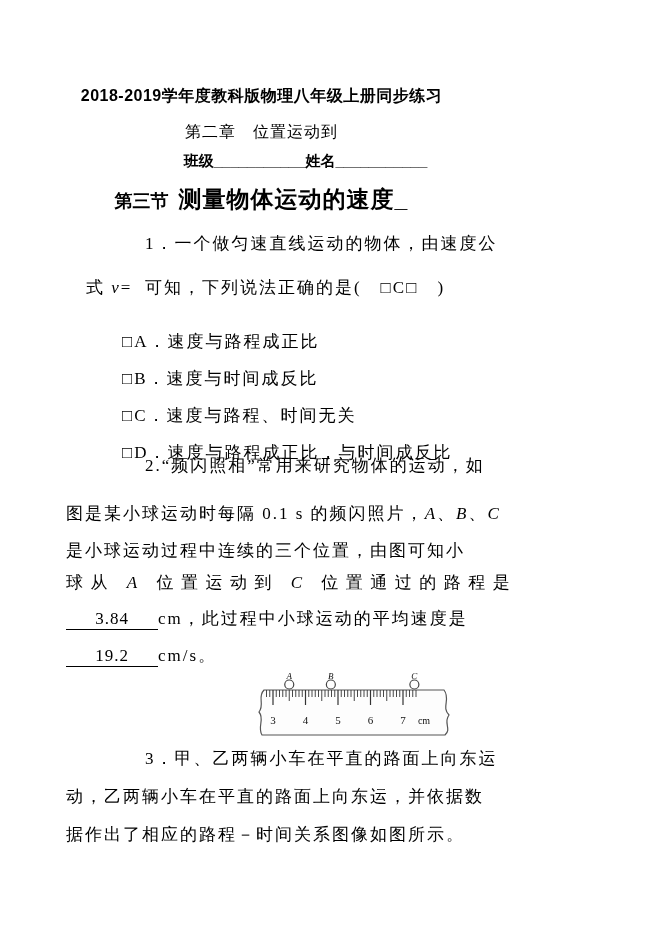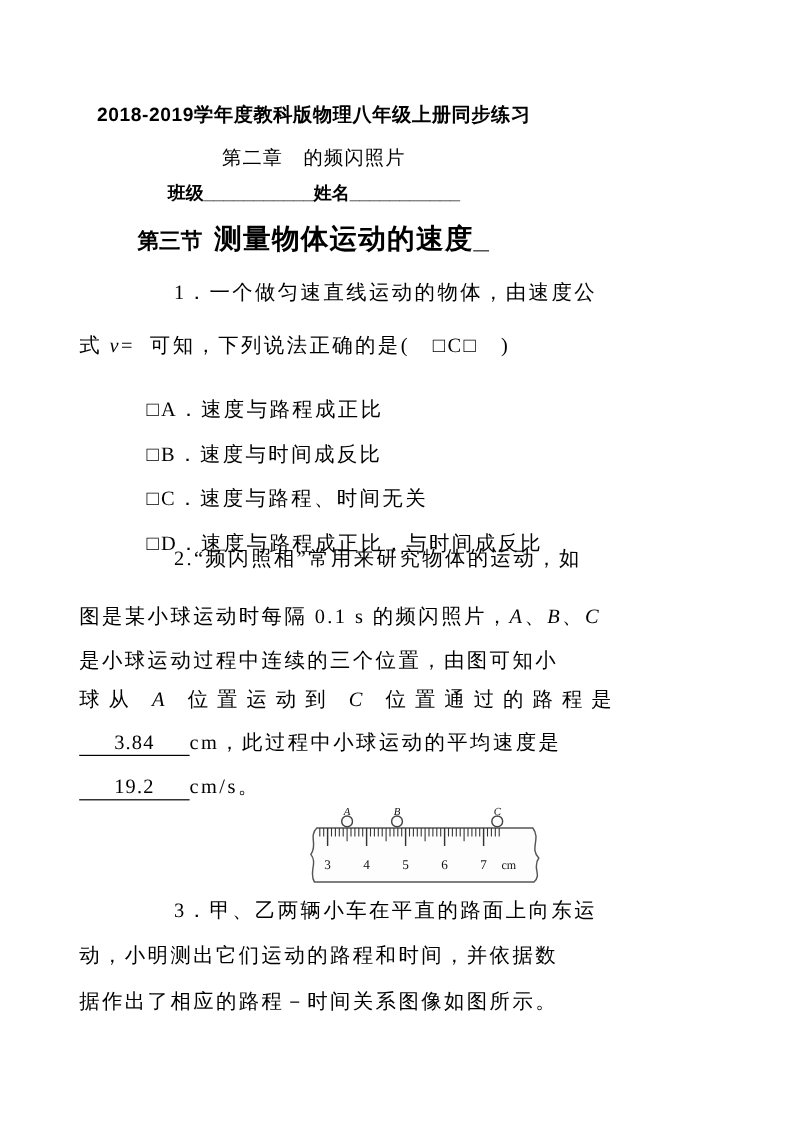--- a/index.html
+++ b/index.html
@@ -5,42 +5,42 @@
   html,body{margin:0;padding:0;}
   body{
     width:661px;height:935px;background:#ffffff;position:relative;
     font-family:"Liberation Serif","DejaVu Serif",serif;color:#000;
     overflow:hidden;
   }
   .abs{position:absolute;white-space:pre;}
   .center{left:0;width:523px;text-align:center;}
   .h1{top:86px;font-family:"Liberation Sans","DejaVu Sans",sans-serif;font-weight:bold;font-size:16px;letter-spacing:0.5px;}
   .h2{top:122px;font-size:16px;letter-spacing:1px;}
-  .h3{top:152px;font-family:"Liberation Sans","DejaVu Sans",sans-serif;font-weight:bold;font-size:15px;}
+  .h3{top:152px;font-family:"Liberation Sans","DejaVu Sans",sans-serif;font-weight:bold;font-size:15px;padding-left:44px;}
   .sec-title{top:184px;}
   .sec-prefix{font-family:"Liberation Sans","DejaVu Sans",sans-serif;font-weight:bold;font-size:18px;margin-top:28px;}
   .sec-main{font-family:"Liberation Sans","DejaVu Sans",sans-serif;font-weight:bold;font-size:23px;margin-left:10px;letter-spacing:1px;}
   .body-line{font-size:17px;letter-spacing:2px;left:66px;}
   .indent{text-indent:79px;}
   .opt{left:122px;}
   .wide{letter-spacing:7.5px;}
   .var{font-style:italic;font-family:"Liberation Serif","DejaVu Serif",serif;}
   .blank{display:inline-block;width:92px;text-align:center;border-bottom:1.5px solid #000;letter-spacing:1px;}
   .figure{position:absolute;left:256px;top:672px;width:200px;height:66px;}
 </style>
 </head>
 <body>
 
 <div class="abs center h1">2018-2019学年度教科版物理八年级上册同步练习</div>
-<div class="abs center h2">第二章　的频闪照片</div>
+<div class="abs center h2">第二章　位置运动到</div>
 <div class="abs center h3"><span>班级</span><span>___________</span><span>姓名</span><span>___________</span></div>
 <div class="abs center sec-title"><span class="sec-prefix">第三节</span><span class="sec-main">测量物体运动的速度_</span></div>
 
 <div class="abs body-line indent" style="top:232px;">1．一个做匀速直线运动的物体，由速度公</div>
-<div class="abs body-line" style="top:276px;"><span>式 </span><span class="var">v</span><span>=  可知，下列说法正确的是(　□C□　)</span></div>
+<div class="abs body-line" style="top:276px;margin-left:20px;"><span>式 </span><span class="var">v</span><span>=  可知，下列说法正确的是(　□C□　)</span></div>
 
 <div class="abs body-line opt" style="top:330px;">□A．速度与路程成正比</div>
 <div class="abs body-line opt" style="top:367px;">□B．速度与时间成反比</div>
 <div class="abs body-line opt" style="top:404px;">□C．速度与路程、时间无关</div>
 <div class="abs body-line opt" style="top:441px;">□D．速度与路程成正比，与时间成反比</div>
 
 <div class="abs body-line indent" style="top:454px;">2.“频闪照相”常用来研究物体的运动，如</div>
 <div class="abs body-line" style="top:502px;"><span>图是某小球运动时每隔 0.1 s 的频闪照片，</span><span class="var">A</span><span>、</span><span class="var">B</span><span>、</span><span class="var">C</span></div>
 <div class="abs body-line" style="top:539px;font-family:Liberation Mono, monospace;">是小球运动过程中连续的三个位置，由图可知小</div>
 <div class="abs body-line wide" style="top:571px;"><span>球从 </span><span class="var">A</span><span> 位置运动到 </span><span class="var">C</span><span> 位置通过的路程是</span></div>
@@ -104,14 +104,14 @@
     <text x="168" y="52" text-anchor="middle" font-size="10" fill="#111" font-family="Liberation Serif, serif">cm</text>
     <circle cx="33.25" cy="12.5" r="4.5" fill="#fff" stroke="#444" stroke-width="1.2"></circle>
     <text x="33.25" y="7" text-anchor="middle" font-size="9" font-style="italic" fill="#111" font-family="Liberation Serif, serif">A</text>
     <circle cx="74.85000000000001" cy="12.5" r="4.5" fill="#fff" stroke="#444" stroke-width="1.2"></circle>
     <text x="74.85000000000001" y="7" text-anchor="middle" font-size="9" font-style="italic" fill="#111" font-family="Liberation Serif, serif">B</text>
     <circle cx="158.375" cy="12.5" r="4.5" fill="#fff" stroke="#444" stroke-width="1.2"></circle>
     <text x="158.375" y="7" text-anchor="middle" font-size="9" font-style="italic" fill="#111" font-family="Liberation Serif, serif">C</text>
   </svg>
 
 <div class="abs body-line indent" style="top:747px;">3．甲、乙两辆小车在平直的路面上向东运</div>
-<div class="abs body-line" style="top:785px;">动，小明测出它们运动的路程和时间，并依据数</div>
+<div class="abs body-line" style="top:785px;">动，乙两辆小车在平直的路面上向东运，并依据数</div>
 <div class="abs body-line" style="top:823px;">据作出了相应的路程－时间关系图像如图所示。</div>
 
 </body></html>

